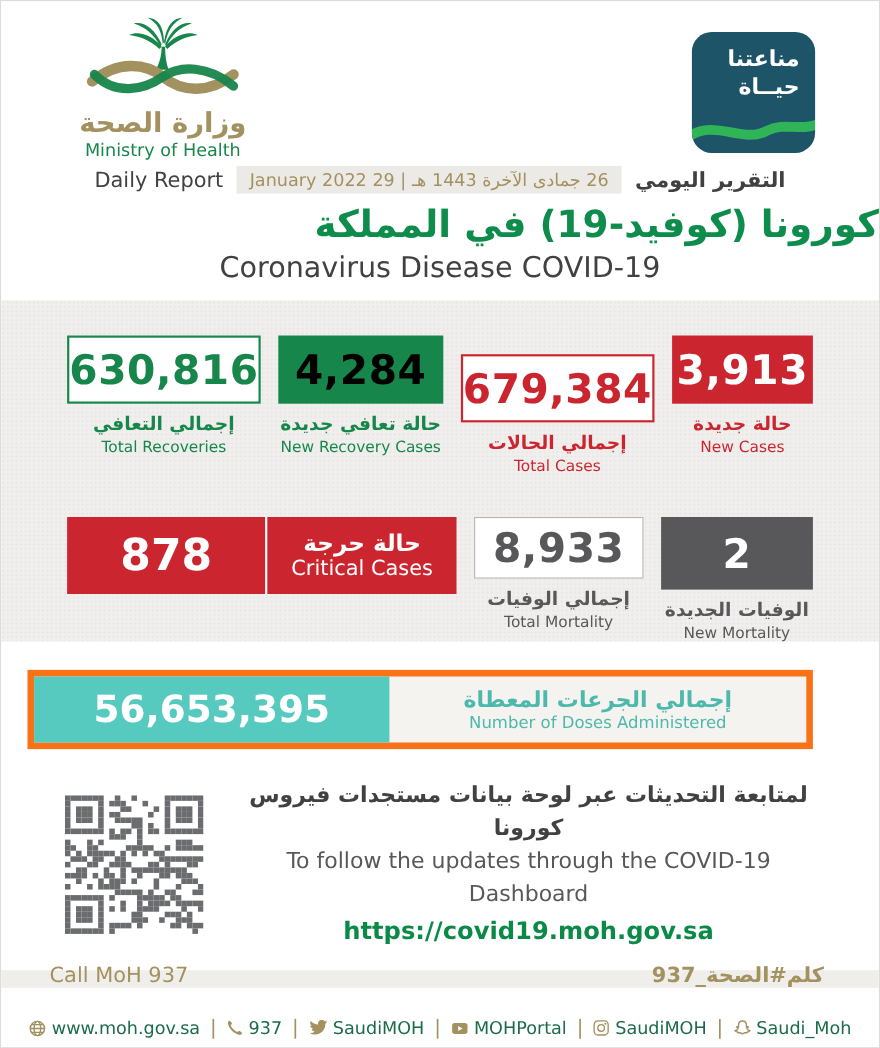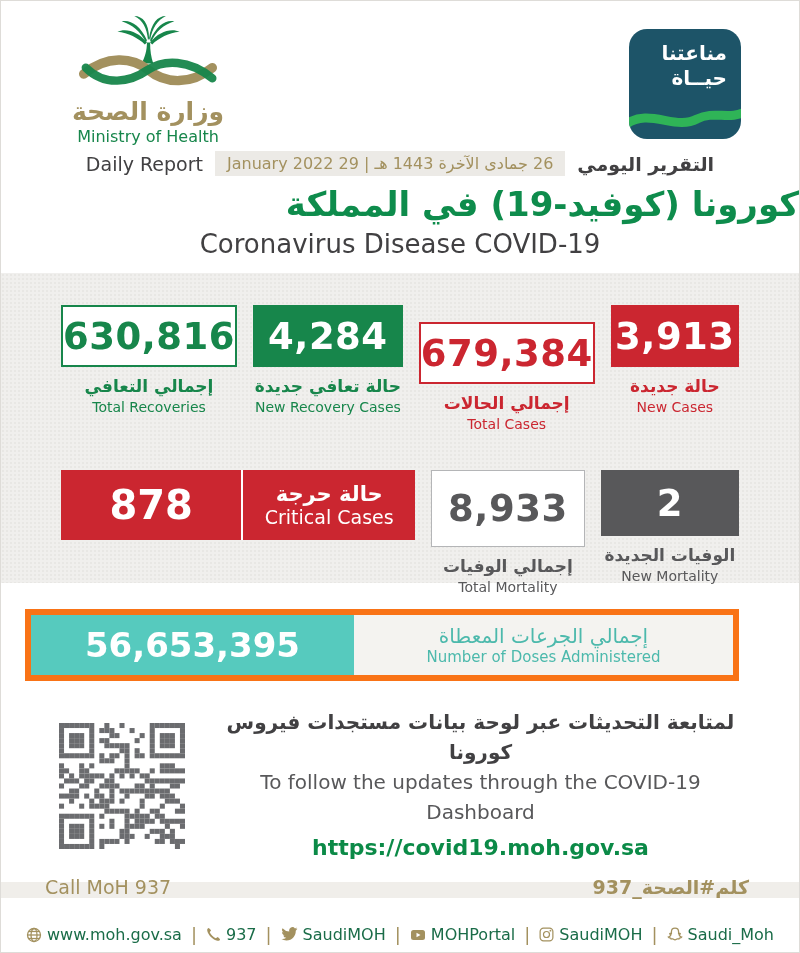--- a/index.html
+++ b/index.html
@@ -22,41 +22,41 @@
   .rl-ar{color:#414042;font-size:19px;font-weight:bold;}
   .title-ar{text-align:right;color:#0E8C4C;font-size:34px;font-weight:bold;margin-top:10px;line-height:1.1;}
   .title-en{text-align:center;color:#414042;font-size:26px;margin-top:6px;}
 
   
   .panel{margin-top:14px;background:#F0EFED;background-image:radial-gradient(circle,#e8e7e4 1px,transparent 1px);background-size:4px 4px;padding:32px 60px 28px 60px;height:310px;}
   .row1{display:grid;grid-template-columns:1.15fr 1.05fr 1fr .9fr;gap:16px;}
   .stat{text-align:center;}
   .stat-box{height:62px;display:flex;align-items:center;justify-content:center;font-size:37px;font-weight:bold;letter-spacing:.5px;}
   .outline-green{background:#fff;border:2px solid #17864B;color:#17864B;}
-  .solid-green{background:#17864B;color:#ffffff;}
+  .solid-green{background:#17864B;color:#000000;}
   .outline-red{background:#fff;border:2px solid #CB2630;color:#CB2630;margin-top:17px;}
   .solid-red{background:#CB2630;color:#fff;}
   .outline-gray{background:#fff;border:1px solid #b4b5b7;color:#58585A;}
   .solid-gray{background:#58585A;color:#fff;}
   .lbl-ar{font-size:17px;font-weight:bold;margin-top:9px;}
   .lbl-en{font-size:14px;margin-top:3px;}
   .c-green{color:#17864B;} .c-red{color:#CB2630;} .c-gray{color:#58585A;}
 
   .row2{display:grid;grid-template-columns:1.15fr 1.05fr 1fr .9fr;gap:16px;margin-top:38px;}
   .critical{grid-column:1 / span 2;display:flex;background:#CB2630;height:70px;color:#fff;}
   .crit-num{flex:1.05;display:flex;align-items:center;justify-content:center;font-size:40px;font-weight:bold;border-right:2px solid #fff;}
   .crit-label{flex:1;display:flex;flex-direction:column;align-items:center;justify-content:center;line-height:1.15;}
   .crit-ar{font-size:21px;font-weight:bold;}
   .crit-en{font-size:19px;}
 
   
   .doses{margin:26px 60px 0 24px;height:72px;border:6px solid #f97316;display:flex;background:#F4F3F0;}
   .doses-num{width:46%;background:#56CABE;color:#fff;display:flex;align-items:center;justify-content:center;font-size:34px;font-weight:bold;}
   .doses-labels{flex:1;display:flex;flex-direction:column;align-items:center;justify-content:center;color:#4CB9AC;line-height:1.2;}
-  .doses-ar{font-size:20px;font-weight:normal;}
+  .doses-ar{font-size:20px;font-weight:bold;}
   .doses-en{font-size:15px;}
 
   
   .qr-section{display:flex;align-items:center;gap:34px;padding:26px 60px 0 55px;}
   .qr-wrap{width:132px;height:132px;background:#fff;display:flex;align-items:center;justify-content:center;}
   .qr-wrap svg{fill:#6B6C6F;}
   .qr-text{flex:1;text-align:center;line-height:1.5;}
   .dash-ar{color:#414042;font-size:20px;font-weight:bold;}
   .dash-en{color:#58585A;font-size:20px;}
   .dash-url{display:inline-block;color:#0B8A47;font-size:22px;font-weight:bold;text-decoration:none;margin-top:4px;}
@@ -140,21 +140,21 @@
 
     <div class="row2">
       <div class="critical">
         <div class="crit-num">878</div>
         <div class="crit-label">
           <div class="crit-ar" dir="rtl">حالة حرجة</div>
           <div class="crit-en">Critical Cases</div>
         </div>
       </div>
       <div class="stat">
-        <div class="stat-box outline-gray" style="height:77px;">8,933</div>
+        <div class="stat-box outline-gray" style="height:56px;">8,933</div>
         <div class="lbl-ar c-gray" dir="rtl">إجمالي الوفيات</div>
         <div class="lbl-en c-gray">Total Mortality</div>
       </div>
       <div class="stat">
         <div class="stat-box solid-gray" style="height:66px;">2</div>
         <div class="lbl-ar c-gray" dir="rtl">الوفيات الجديدة</div>
         <div class="lbl-en c-gray">New Mortality</div>
       </div>
     </div>
   </section>

